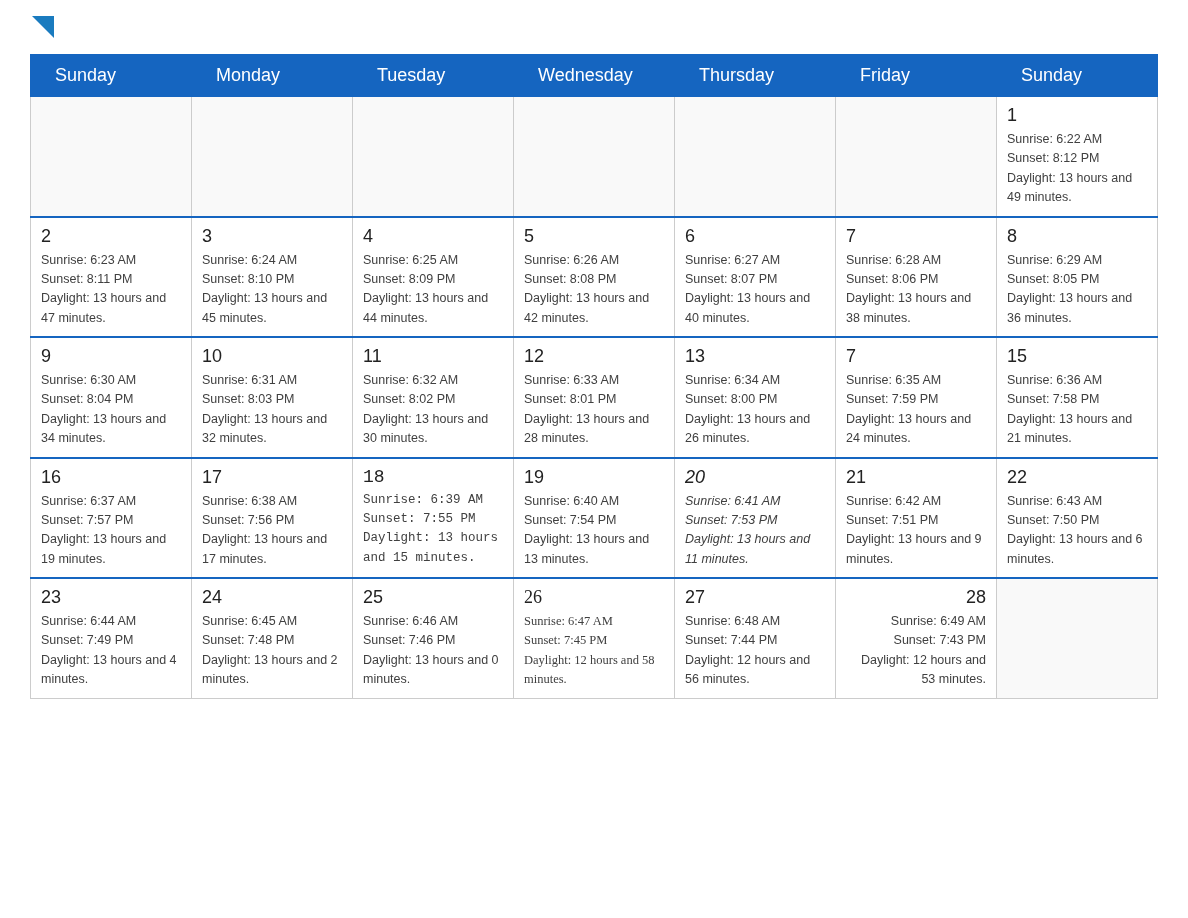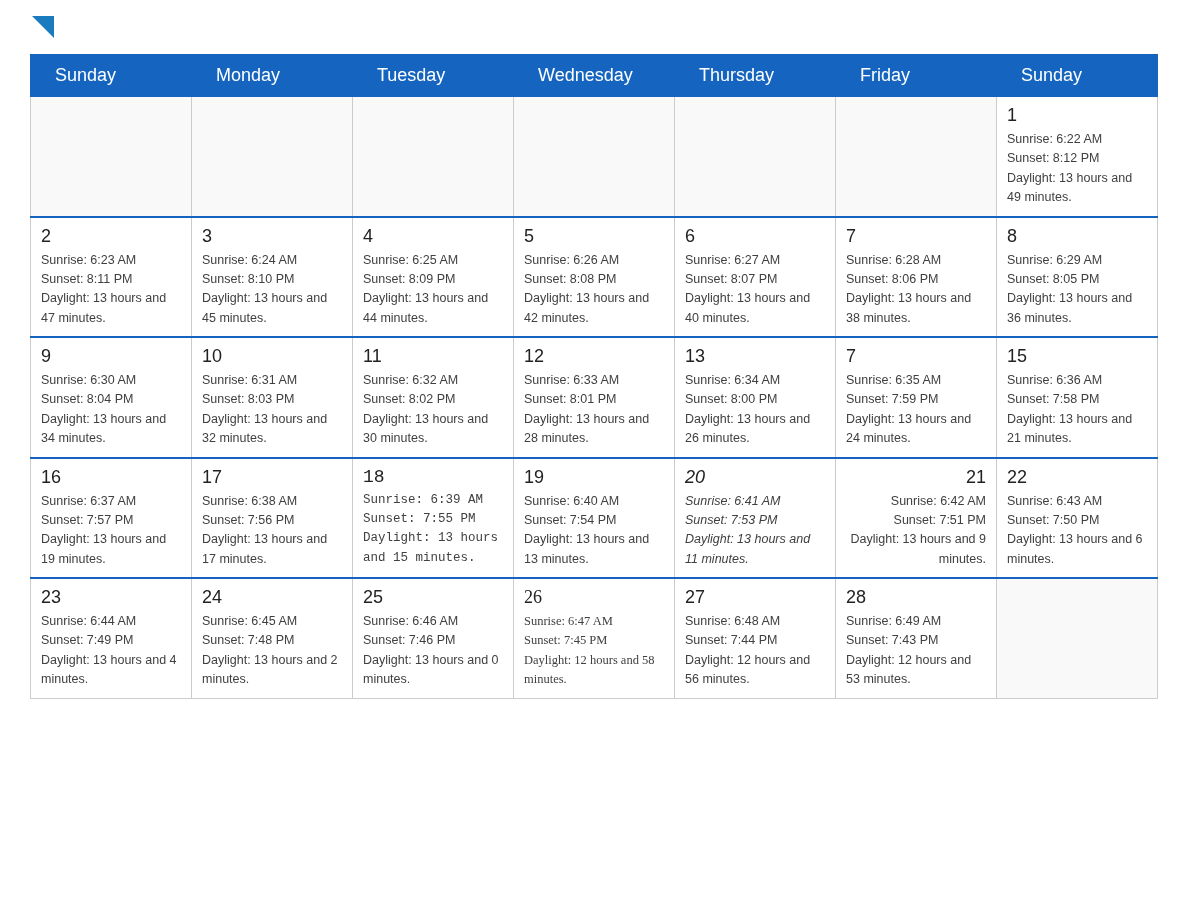--- a/index.html
+++ b/index.html
@@ -209,21 +209,21 @@
           <div class="day-info">Sunrise: 6:39 AM<br>Sunset: 7:55 PM<br>Daylight: 13 hours and 15 minutes.</div>
         </td>
         <td style="border-top: 2px solid rgb(21, 101, 192);">
           <span class="day-number">19</span>
           <div class="day-info">Sunrise: 6:40 AM<br>Sunset: 7:54 PM<br>Daylight: 13 hours and 13 minutes.</div>
         </td>
         <td style="border-top: 2px solid rgb(21, 101, 192); font-style: italic;">
           <span class="day-number">20</span>
           <div class="day-info">Sunrise: 6:41 AM<br>Sunset: 7:53 PM<br>Daylight: 13 hours and 11 minutes.</div>
         </td>
-        <td style="border-top: 2px solid rgb(21, 101, 192); text-align: right;">
+        <td style="border-top: 2px solid rgb(21, 101, 192);">
           <span class="day-number">21</span>
           <div class="day-info">Sunrise: 6:42 AM<br>Sunset: 7:51 PM<br>Daylight: 13 hours and 9 minutes.</div>
         </td>
         <td style="border-top: 2px solid rgb(21, 101, 192);">
           <span class="day-number">22</span>
           <div class="day-info">Sunrise: 6:43 AM<br>Sunset: 7:50 PM<br>Daylight: 13 hours and 6 minutes.</div>
         </td>
       </tr>
       <tr class="top-border-row">
         <td style="border-top: 2px solid rgb(21, 101, 192);">
@@ -239,20 +239,20 @@
           <div class="day-info">Sunrise: 6:46 AM<br>Sunset: 7:46 PM<br>Daylight: 13 hours and 0 minutes.</div>
         </td>
         <td style="border-top: 2px solid rgb(21, 101, 192); font-family: Liberation Serif, serif;">
           <span class="day-number">26</span>
           <div class="day-info">Sunrise: 6:47 AM<br>Sunset: 7:45 PM<br>Daylight: 12 hours and 58 minutes.</div>
         </td>
         <td style="border-top: 2px solid rgb(21, 101, 192);">
           <span class="day-number">27</span>
           <div class="day-info">Sunrise: 6:48 AM<br>Sunset: 7:44 PM<br>Daylight: 12 hours and 56 minutes.</div>
         </td>
-        <td style="border-top: 2px solid rgb(21, 101, 192);">
+        <td style="border-top: 2px solid rgb(21, 101, 192); text-align: right;">
           <span class="day-number">28</span>
           <div class="day-info">Sunrise: 6:49 AM<br>Sunset: 7:43 PM<br>Daylight: 12 hours and 53 minutes.</div>
         </td>
         <td class="empty" style="border-top: 2px solid rgb(21, 101, 192);"></td>
       </tr>
     </tbody>
 </table>
 
 </body></html>

